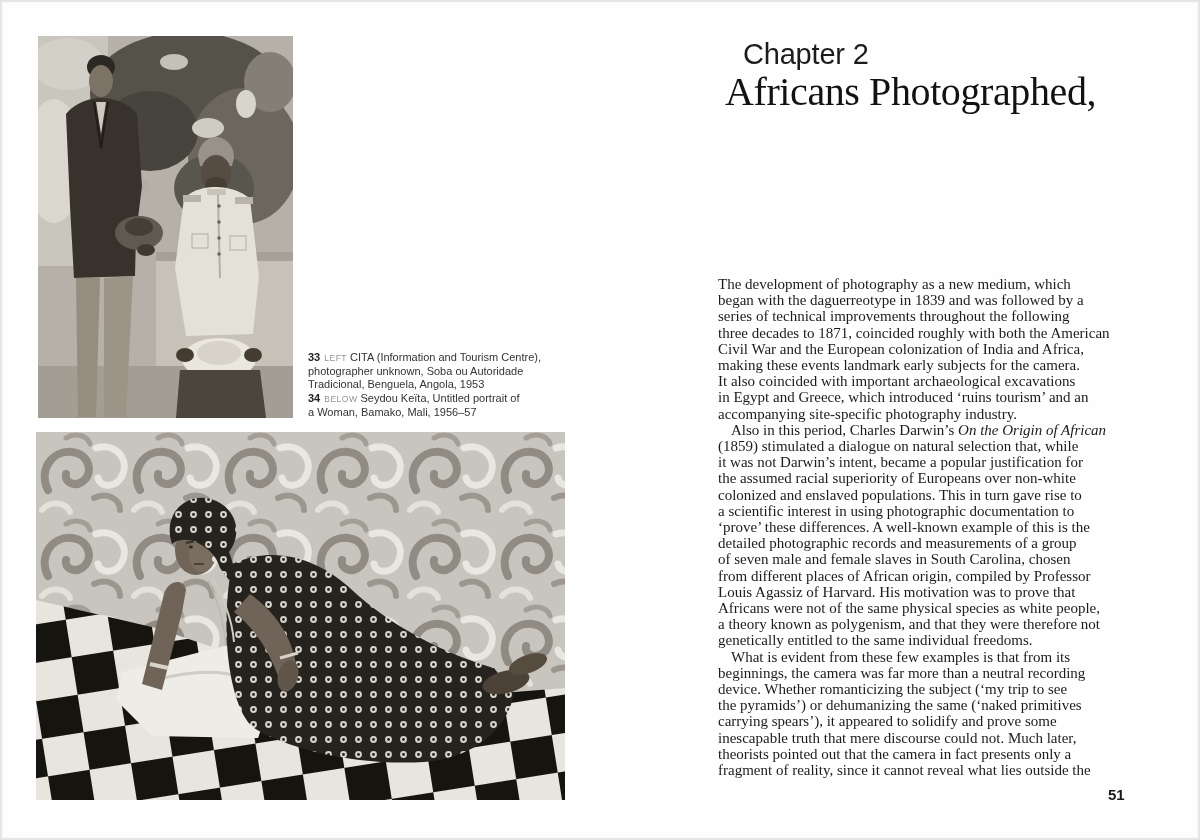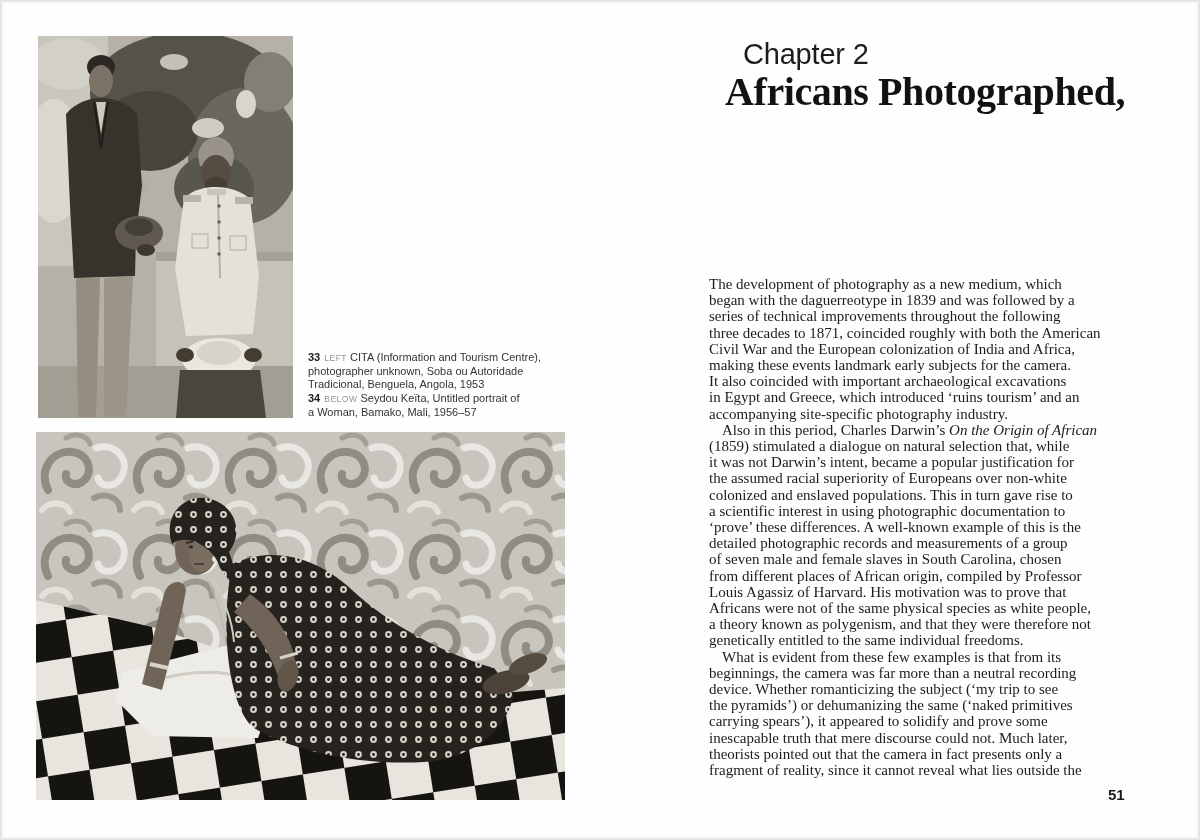--- a/index.html
+++ b/index.html
@@ -28,27 +28,27 @@
     font-size:8.5px;letter-spacing:.5px;color:#949494;margin:8px 3px 0 4px;
   }
 
   .chapter-label{
     position:absolute;left:127px;top:39px;
     font-family:"Liberation Sans",sans-serif;font-size:29px;line-height:31px;
     color:#1c1c1c;letter-spacing:-.2px;margin-left:16px;
   }
   .title{
     position:absolute;left:125px;top:72px;margin:0;
-    font-family:"Liberation Serif",serif;font-weight:700;
+    font-family:"Liberation Serif",serif;font-weight:400;
     font-size:40px;line-height:40.5px;color:#121212;letter-spacing:-.4px;
   }
   .title span{display:block;}
 
   .body-text{
-    position:absolute;left:109px;top:276px;width:460px;
+    position:absolute;left:118px;top:276px;width:460px;
     font-family:"Liberation Serif",serif;font-size:15px;line-height:16.2px;
     color:#1b1b1b;
   }
   .body-text p{margin:0;white-space:pre;}
   .body-text p.indent{text-indent:13px;}
   .body-text i{font-style:italic;}
 
   .folio{
     position:absolute;left:508px;top:786px;
     font-family:"Liberation Sans",sans-serif;font-weight:bold;

